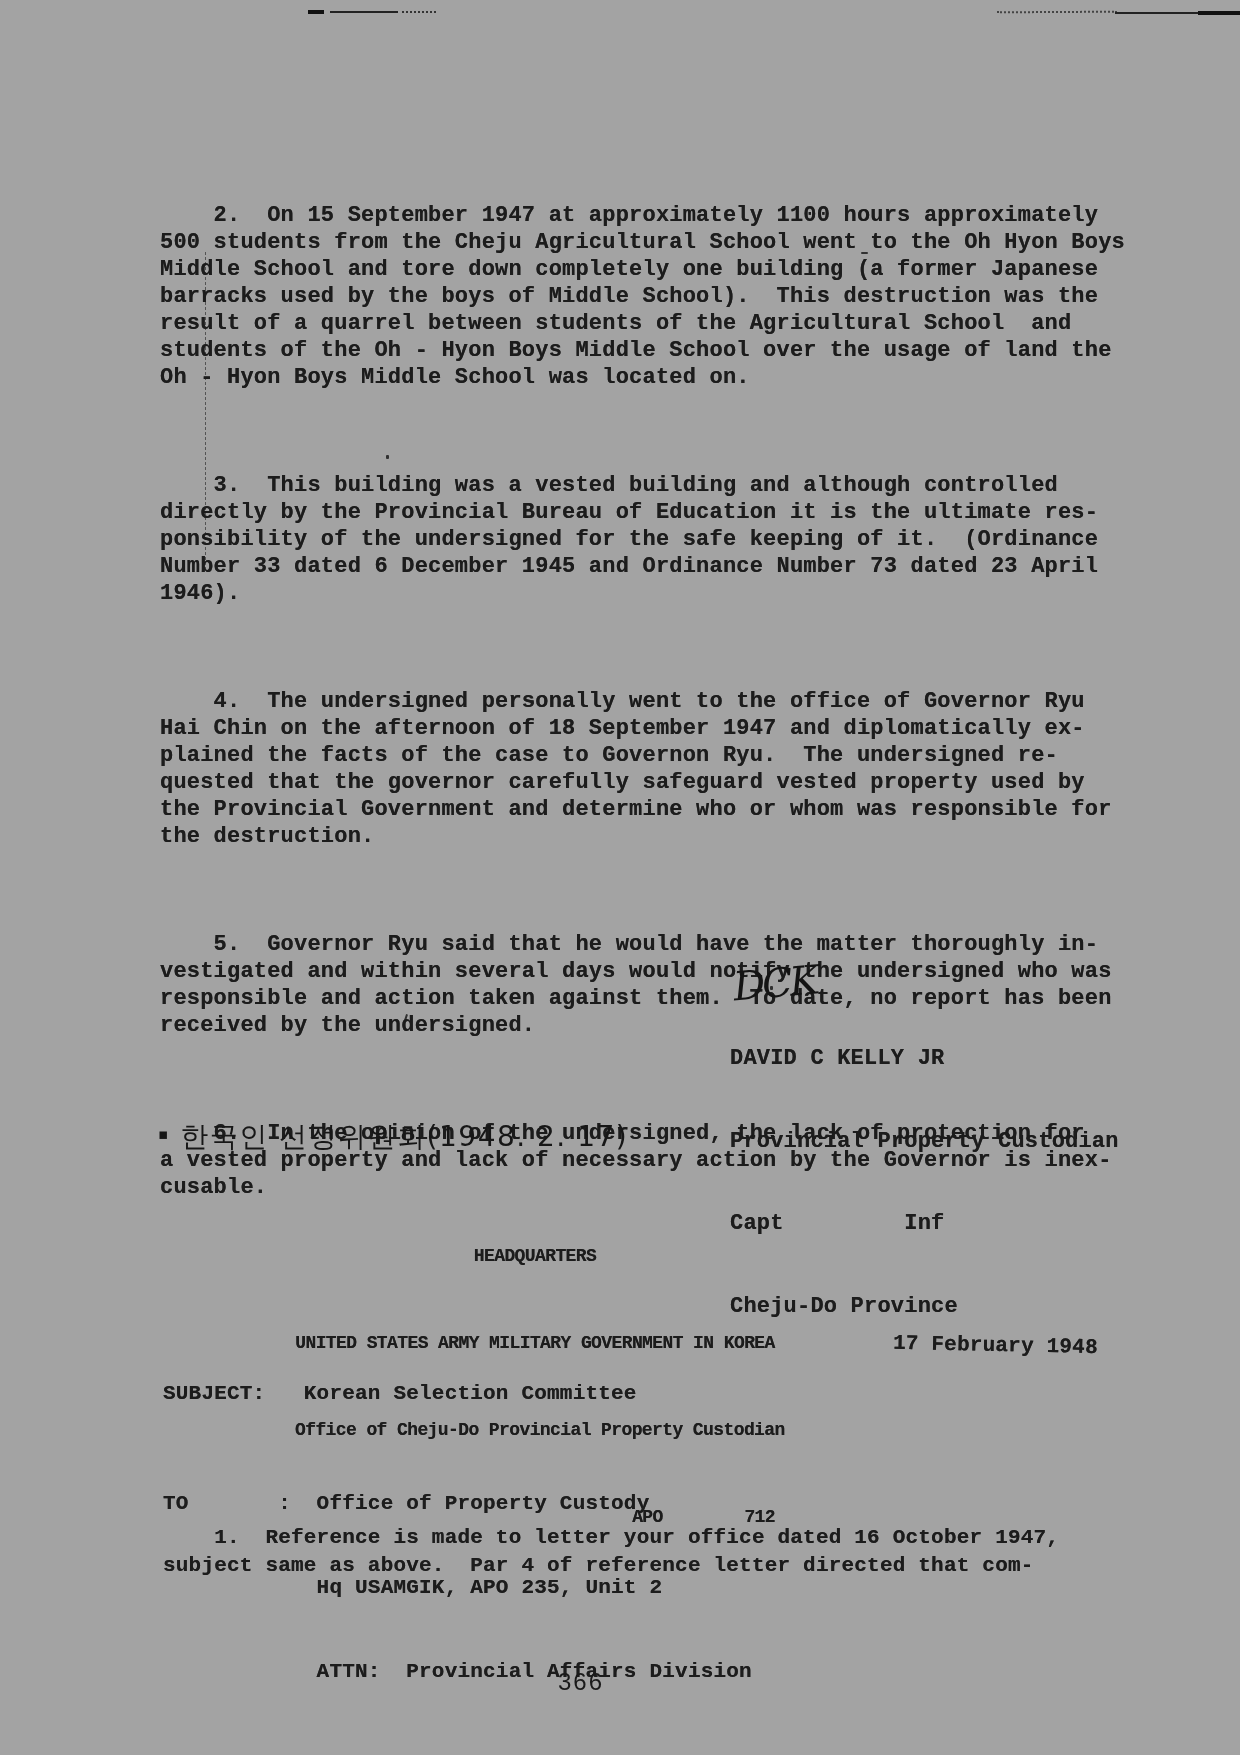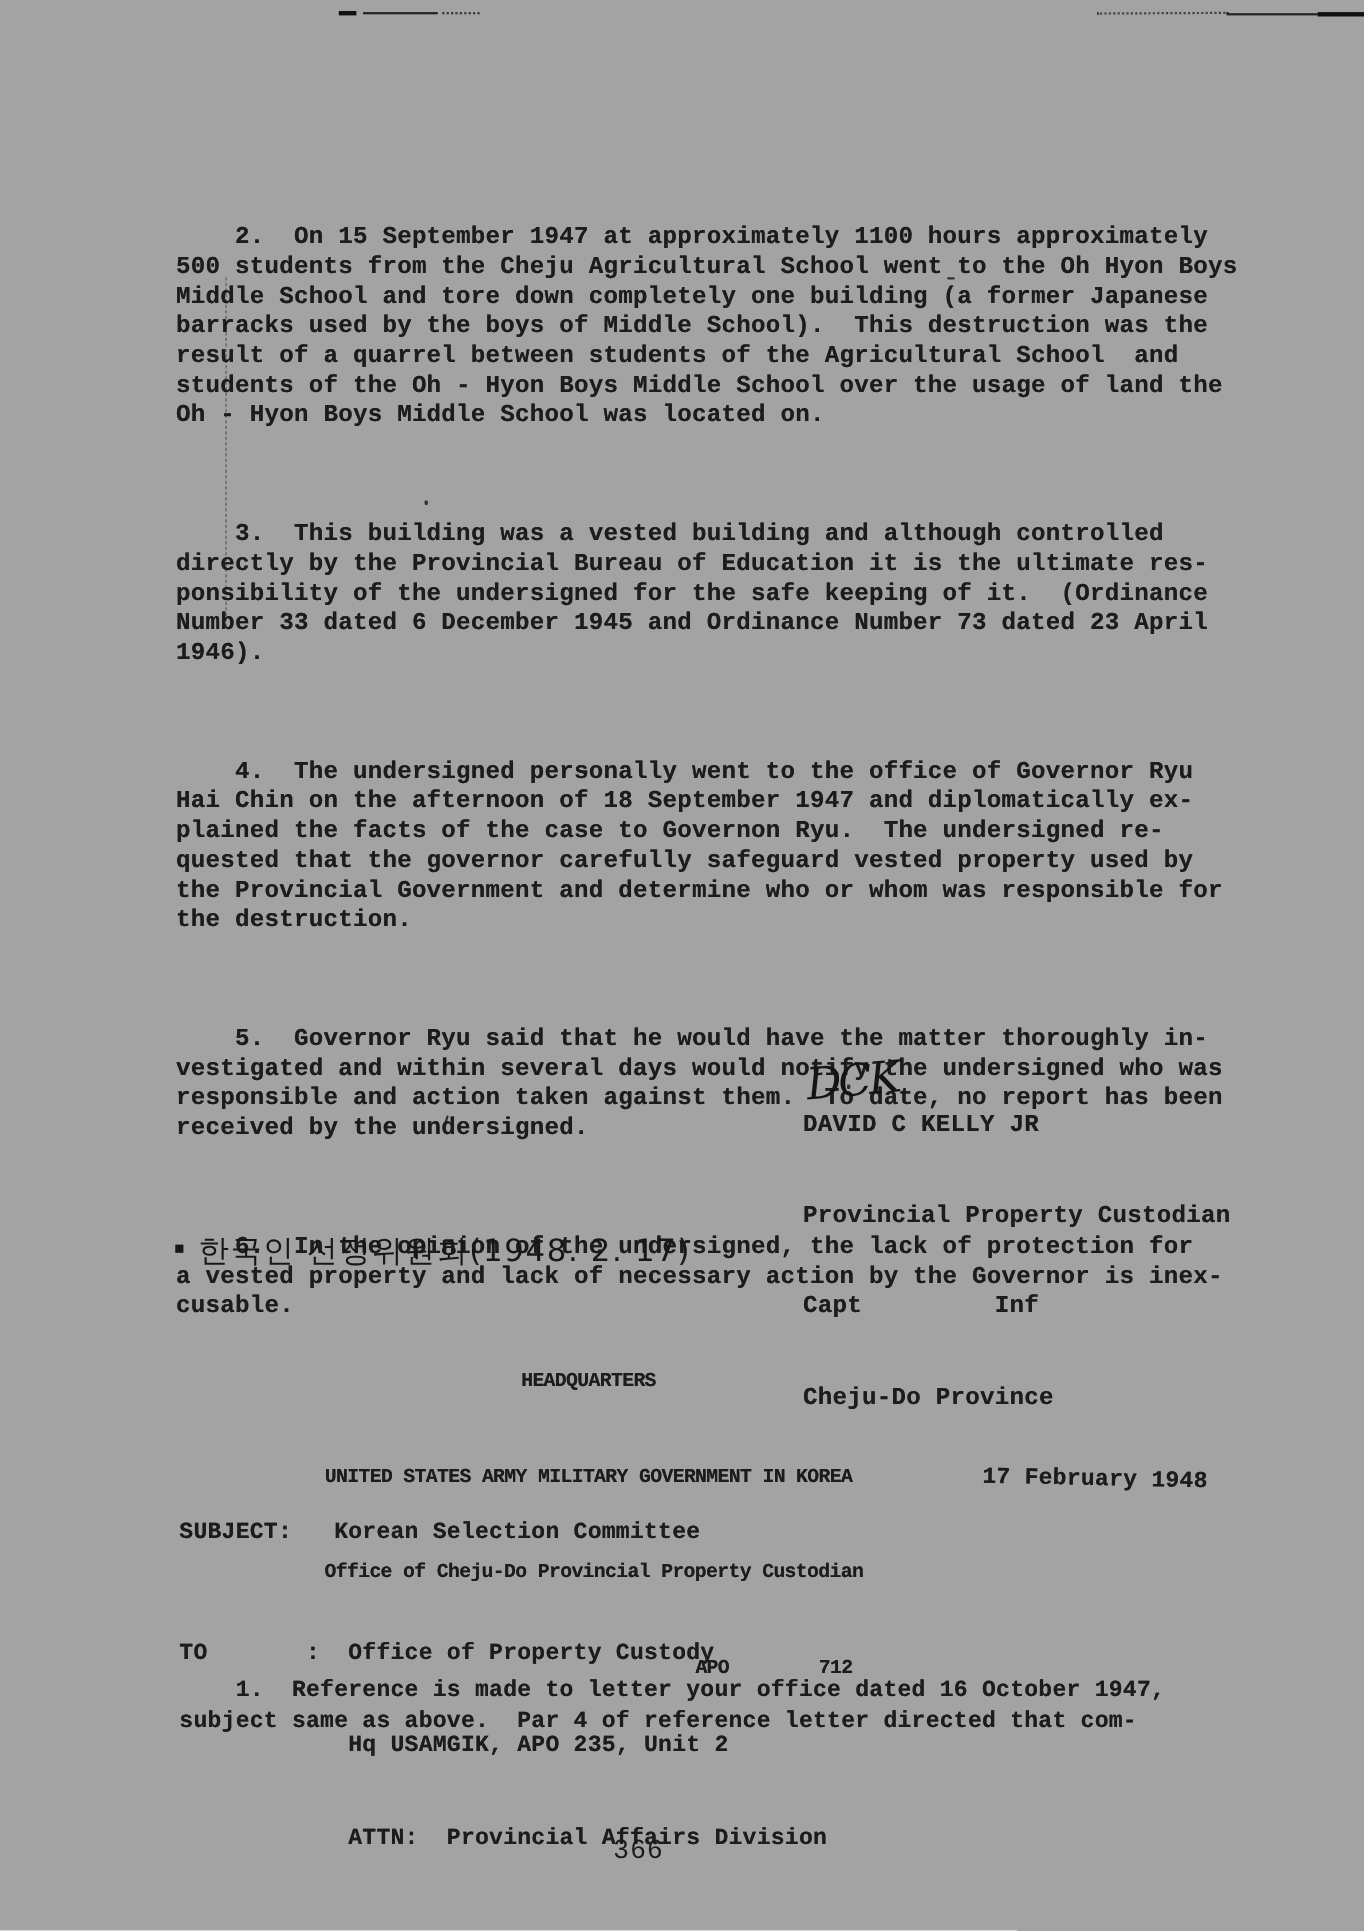--- a/index.html
+++ b/index.html
@@ -31,21 +31,21 @@
     left: 733px; top: 960px;
     font-family: "DejaVu Serif", serif;
     font-style: italic;
     font-size: 40px;
     letter-spacing: -3px;
     color: #141414;
     transform: rotate(-5deg);
     font-weight: 400;
   }
 
-  .sig-block { left: 730px; top: 954px; font-size: 22px; line-height: 27.5px; }
+  .sig-block { left: 730px; top: 990px; font-size: 22px; line-height: 27.5px; }
 
   .annotation {
     position: absolute;
     left: 158px; top: 1118px;
     font-family: "DejaVu Sans", "Liberation Sans", sans-serif;
     font-weight: 400;
     font-size: 28px;
     letter-spacing: 1.5px;
     color: #171717;
     white-space: pre;

